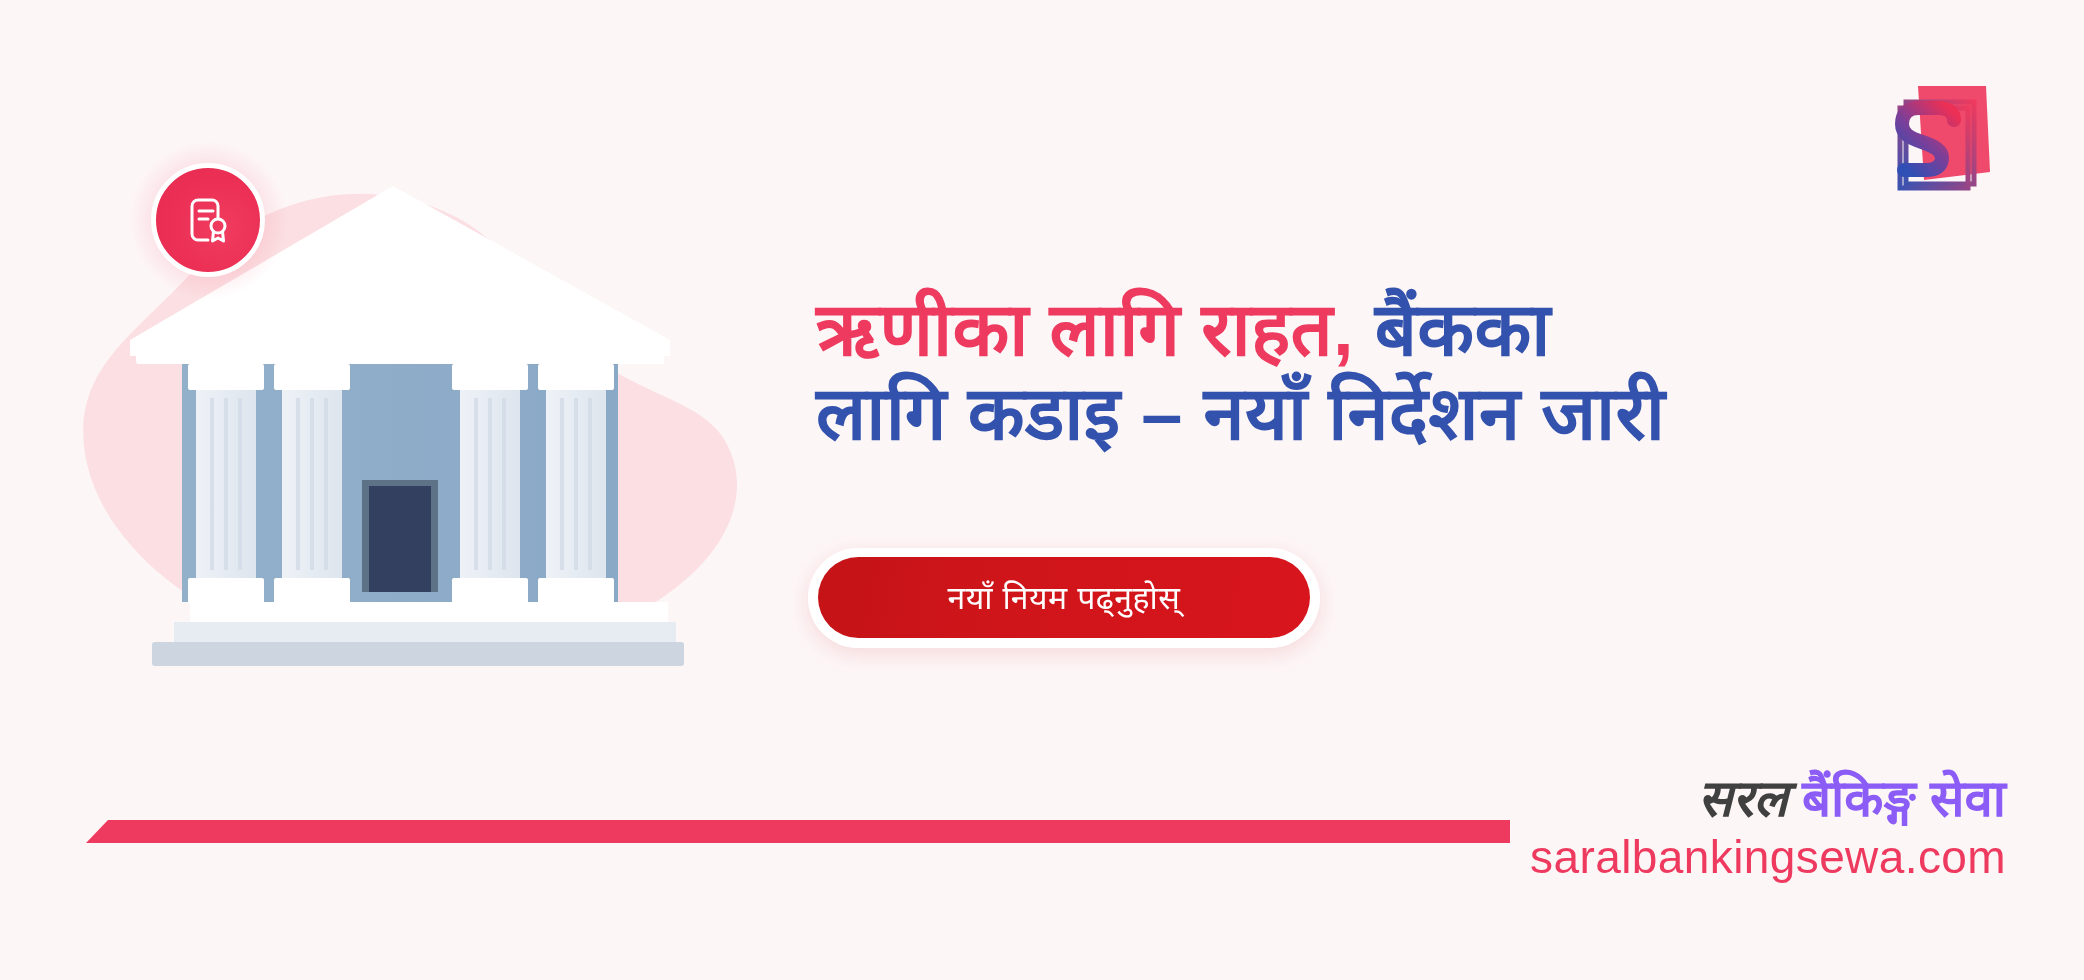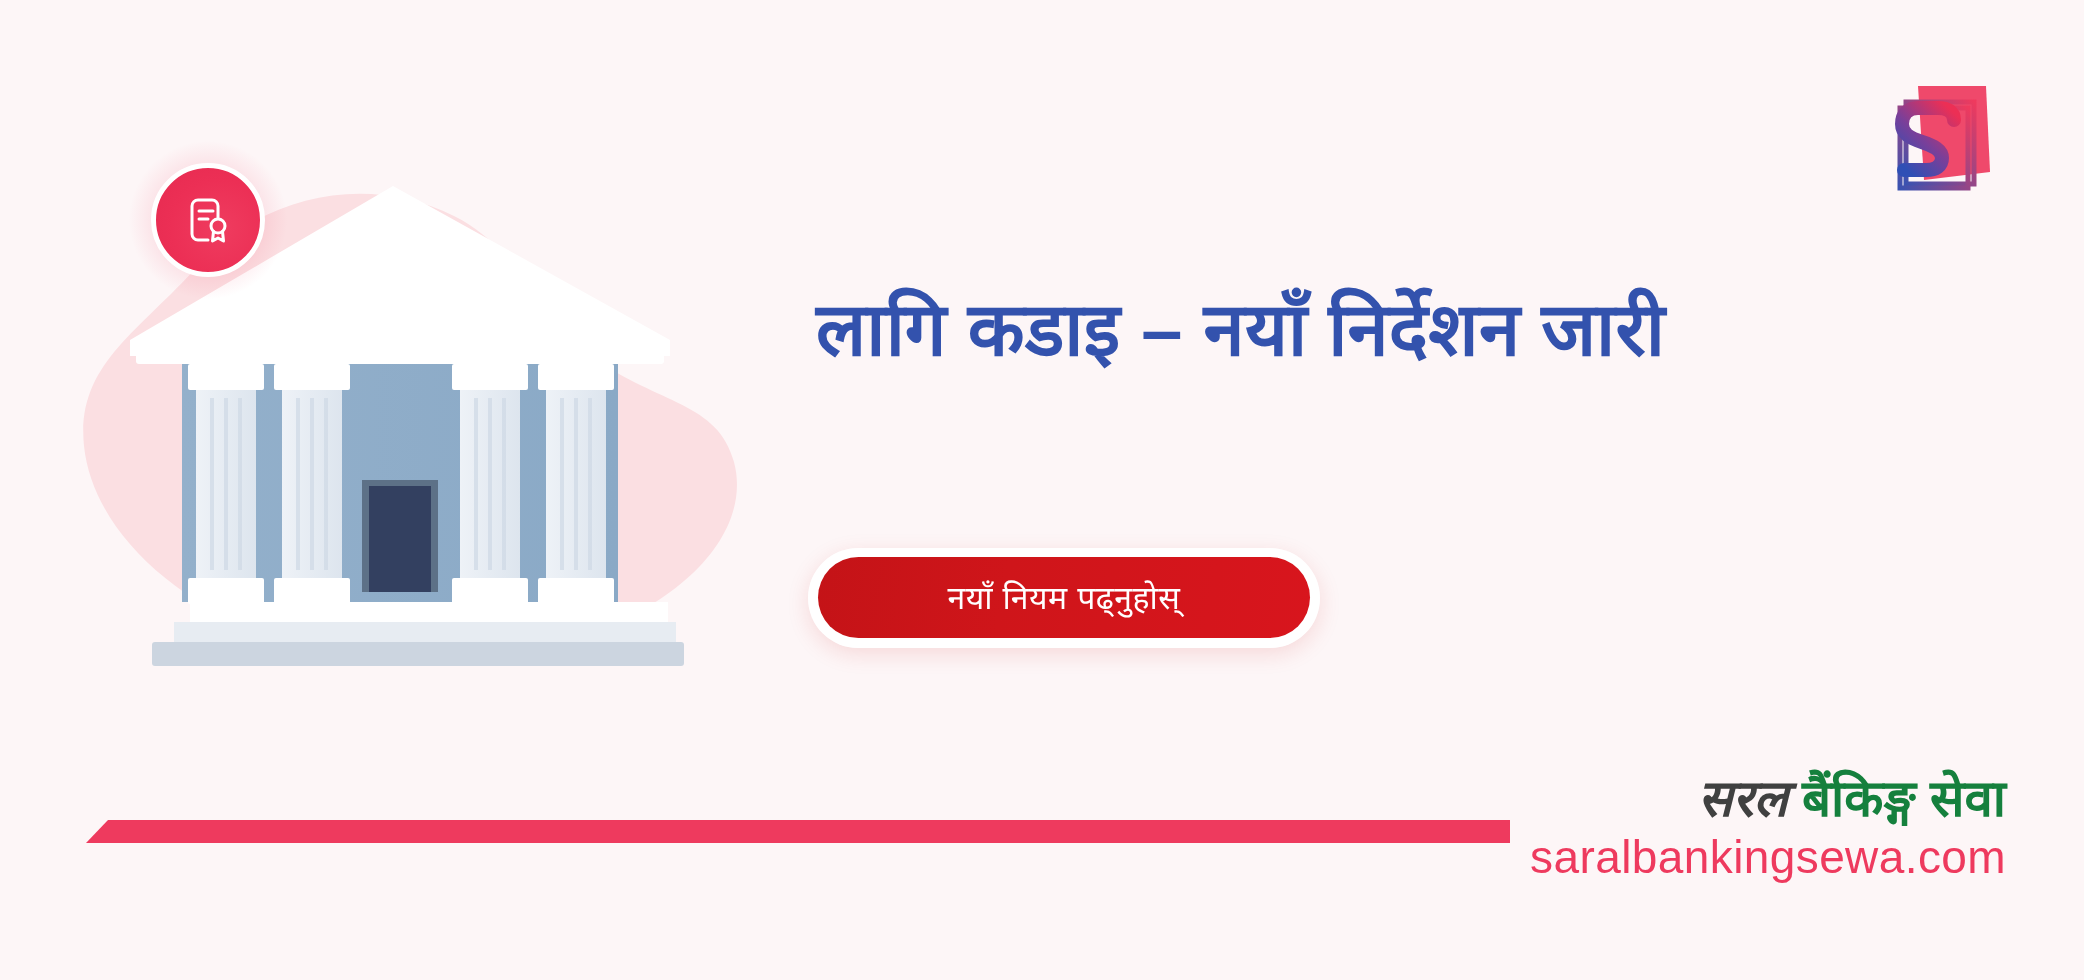--- a/index.html
+++ b/index.html
@@ -145,21 +145,21 @@
     text-align: right;
     width: 520px;
   }
   .brand-title {
     font-size: 51px;
     font-weight: 600;
     line-height: 1.06;
     white-space: nowrap;
   }
   .b-blue { color: #404040; font-style: italic; }
-  .b-red  { color: #15803d; }
+  .b-red  { color: #8b5cf6; }
   .brand-url {
     margin-top: 4px;
     font-size: 46px;
     color: #ee3a5e;
     letter-spacing: 0.4px;
     white-space: nowrap;
     font-weight: 400;
   }
 </style>
 </head>
@@ -247,20 +247,21 @@
     <svg viewBox="0 0 56 56" xmlns="http://www.w3.org/2000/svg">
       <path d="M38 26 V14 a6 6 0 0 0-6-6 H18 a6 6 0 0 0-6 6 v28 a6 6 0 0 0 6 6 h10" fill="none" stroke="#ffffff" stroke-width="3" stroke-linecap="round" stroke-linejoin="round"></path>
       <line x1="19" y1="19" x2="33" y2="19" stroke="#ffffff" stroke-width="3" stroke-linecap="round"></line>
       <line x1="19" y1="27" x2="28" y2="27" stroke="#ffffff" stroke-width="3" stroke-linecap="round"></line>
       <circle cx="38" cy="34" r="7" fill="none" stroke="#ffffff" stroke-width="3"></circle>
       <path d="M33.5 39.5 L32.5 49 L38 46 L43.5 49 L42.5 39.5" fill="none" stroke="#ffffff" stroke-width="3" stroke-linecap="round" stroke-linejoin="round"></path>
     </svg>
   </div>
 
   <div class="headline">
+    <div class="hl-line"><span class="hl-red">ऋणीका लागि राहत,</span><span class="hl-blue"> बैंकका</span></div>
     <div class="hl-line hl-blue">लागि कडाइ – नयाँ निर्देशन जारी</div>
   </div>
 
   <div class="cta-halo"></div>
   <button class="cta">नयाँ नियम पढ्नुहोस्</button>
 
   <div class="logo">
     <svg viewBox="0 0 132 124" xmlns="http://www.w3.org/2000/svg">
       <defs>
         <linearGradient id="lgGrad" x1="0" y1="1" x2="1" y2="0">

